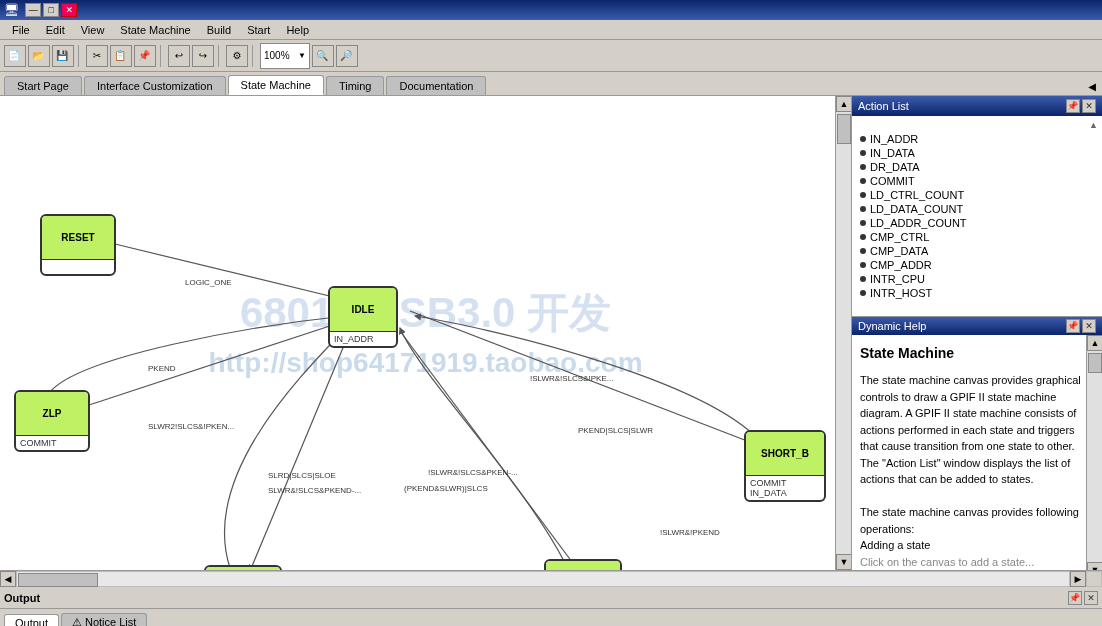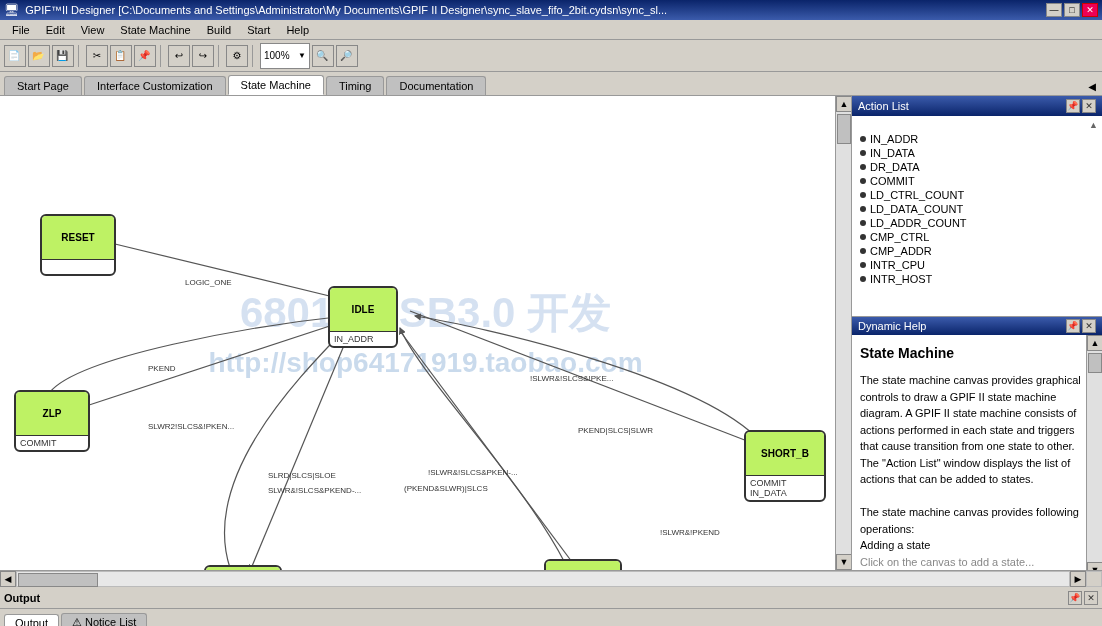--- a/index.html
+++ b/index.html
@@ -289,21 +289,20 @@
       font-size: 8px;
       color: #333;
       white-space: nowrap;
     }
   </style>
 </head>
 <body>
 
 <div id="titlebar">
   <span style="margin-right:6px; font-size:12px;">🖥</span>
-  <span class="title">GPIF™II Designer [C:\Documents and Settings\Administrator\My Documents\GPIF II Designer\sync_slave_fifo_2bit.cydsn\sync_sl...</span>
   <div class="win-btns">
     <div class="win-btn">—</div>
     <div class="win-btn">□</div>
     <div class="win-btn close">✕</div>
   </div>
 </div>
 
 <div id="menubar">
 <div class="menu-item">File</div>
     <div class="menu-item">Edit</div>
@@ -469,20 +468,24 @@
             <div class="action-bullet"></div>
             <span>LD_DATA_COUNT</span>
           </div>
           <div class="action-item">
             <div class="action-bullet"></div>
             <span>LD_ADDR_COUNT</span>
           </div>
           <div class="action-item">
             <div class="action-bullet"></div>
             <span>CMP_CTRL</span>
+          </div>
+          <div class="action-item">
+            <div class="action-bullet"></div>
+            <span>CMP_DATA</span>
           </div>
           <div class="action-item">
             <div class="action-bullet"></div>
             <span>CMP_ADDR</span>
           </div>
           <div class="action-item">
             <div class="action-bullet"></div>
             <span>INTR_CPU</span>
           </div>
           <div class="action-item">

